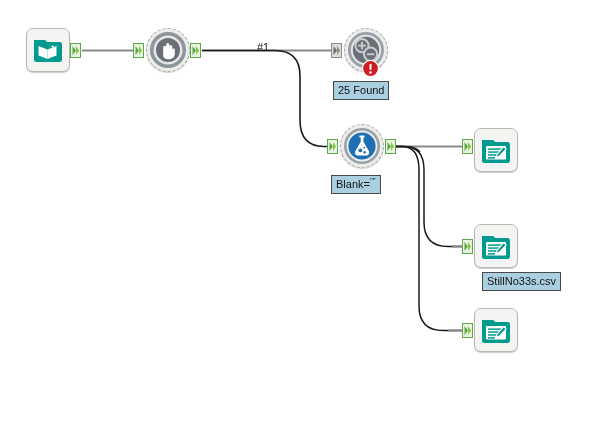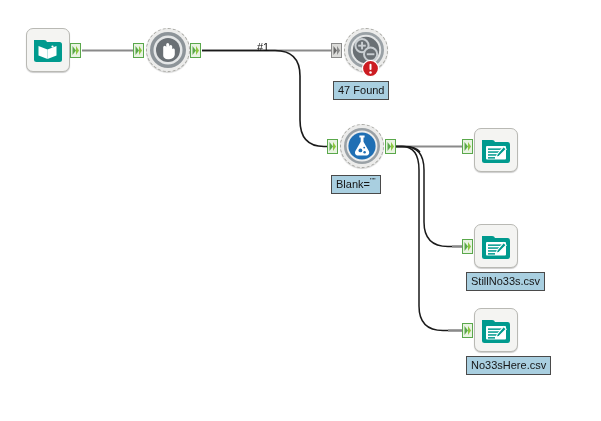--- a/index.html
+++ b/index.html
@@ -226,21 +226,21 @@
       </svg>
     </div>
     <div class="badge" style="left:18px; top:32px;">
       <svg viewBox="0 0 17 17">
         <circle cx="8.5" cy="8.5" r="8" fill="#cc1c22" stroke="#ffffff" stroke-width="1.2"></circle>
         <rect x="7.5" y="3.8" width="2" height="6.2" rx="1" fill="#ffffff"></rect>
         <circle cx="8.5" cy="12.4" r="1.25" fill="#ffffff"></circle>
       </svg>
     </div>
   </div>
-  <div class="tag" style="left:333px; top:81px;">47 Found</div>
+  <div class="tag" style="left:333px; top:81px;">25 Found</div>
 
   <div class="anchor" style="left:327px; top:139px;">
     <svg viewBox="0 0 11 15">
       <rect x="0.5" y="0.5" width="10" height="14" fill="#e9f3e2" stroke="#5aa84b"></rect>
       <path d="M2.5 3 L6 7.5 L2.5 12 Z" fill="#5aa84b"></path>
       <path d="M6 3 L9 7.5 L6 12 Z" fill="#8cc63f"></path>
     </svg>
   </div>
   <div class="node round" style="left:340px; top:124px;">
     <div class="shell"></div>
@@ -308,21 +308,21 @@
         <rect x="7" y="13" width="20" height="13.5" rx="1" fill="#ffffff"></rect>
         <rect x="9" y="15.4" width="14" height="1.5" fill="#009a8e"></rect>
         <rect x="9" y="18.3" width="14" height="1.5" fill="#009a8e"></rect>
         <rect x="9" y="21.2" width="9.5" height="1.5" fill="#009a8e"></rect>
         <rect x="9" y="24.1" width="7" height="1.5" fill="#009a8e"></rect>
         <path d="M24.6 13.6 L27.2 16.2 L20.2 23.2 L17.2 24.2 L18.2 21.2 Z" fill="#009a8e"></path>
         <path d="M24.6 13.6 L27.2 16.2 L20.2 23.2 L17.2 24.2 L18.2 21.2 Z" fill="none" stroke="#ffffff" stroke-width="1.1"></path>
       </svg>
     </div>
   </div>
-  <div class="tag" style="left:466px; top:272px;">StillNo33s.csv</div>
+  <div class="tag" style="left:482px; top:272px;">StillNo33s.csv</div>
 
   <div class="anchor" style="left:462px; top:323px;">
     <svg viewBox="0 0 11 15">
       <rect x="0.5" y="0.5" width="10" height="14" fill="#e9f3e2" stroke="#5aa84b"></rect>
       <path d="M2.5 3 L6 7.5 L2.5 12 Z" fill="#5aa84b"></path>
       <path d="M6 3 L9 7.5 L6 12 Z" fill="#8cc63f"></path>
     </svg>
   </div>
   <div class="node square" style="left:474px; top:308px;">
     <div class="shell"></div>
@@ -333,15 +333,14 @@
         <rect x="7" y="13" width="20" height="13.5" rx="1" fill="#ffffff"></rect>
         <rect x="9" y="15.4" width="14" height="1.5" fill="#009a8e"></rect>
         <rect x="9" y="18.3" width="14" height="1.5" fill="#009a8e"></rect>
         <rect x="9" y="21.2" width="9.5" height="1.5" fill="#009a8e"></rect>
         <rect x="9" y="24.1" width="7" height="1.5" fill="#009a8e"></rect>
         <path d="M24.6 13.6 L27.2 16.2 L20.2 23.2 L17.2 24.2 L18.2 21.2 Z" fill="#009a8e"></path>
         <path d="M24.6 13.6 L27.2 16.2 L20.2 23.2 L17.2 24.2 L18.2 21.2 Z" fill="none" stroke="#ffffff" stroke-width="1.1"></path>
       </svg>
     </div>
   </div>
-  <div class="tag" style="left:466px; top:356px;">No33sHere.csv</div>
 
 </div>
 
 </body></html>

